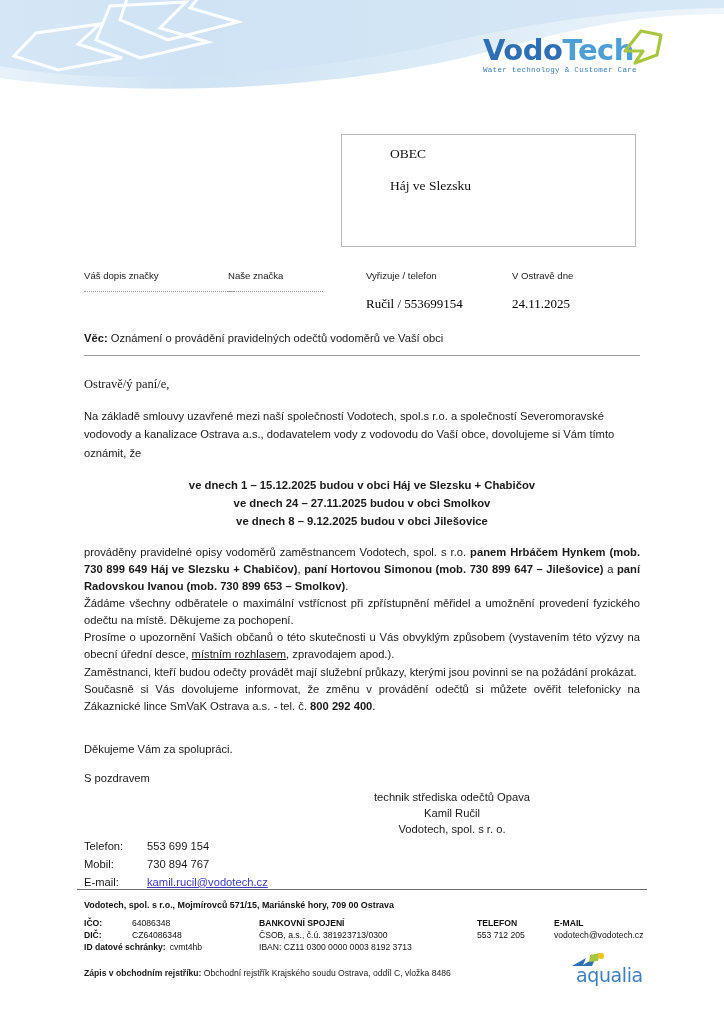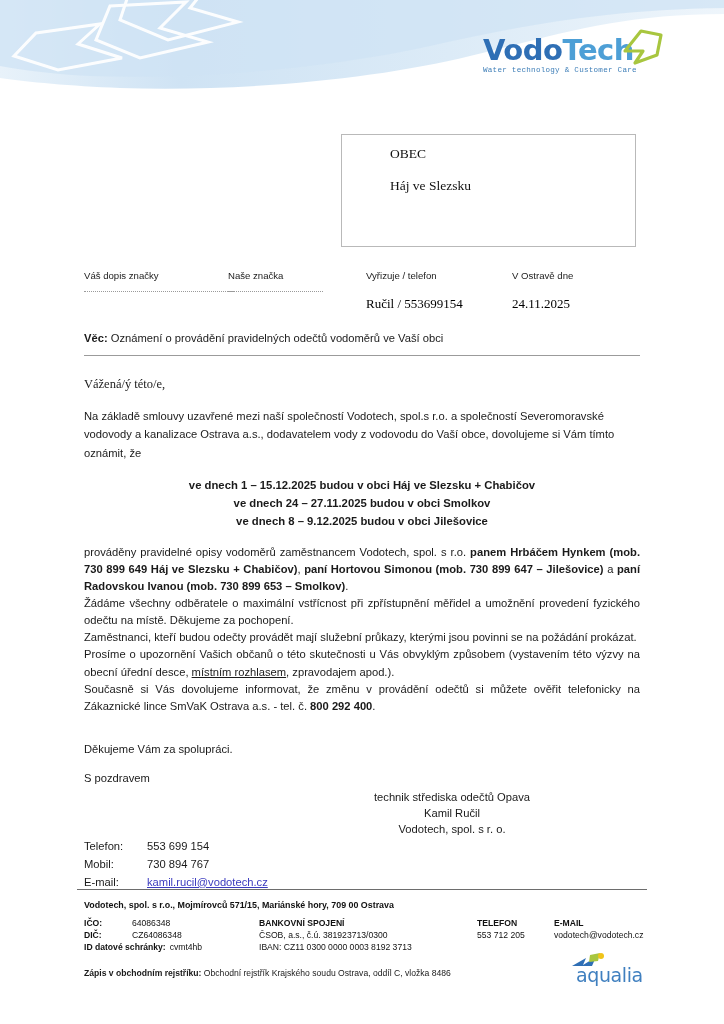--- a/index.html
+++ b/index.html
@@ -303,37 +303,37 @@
   <div class="ref-value" style="left:428px;">24.11.2025</div>
 </div>
 
 <div class="subject">
   <b>Věc:</b>
   <span>Oznámení o provádění pravidelných odečtů vodoměrů ve Vaší obci</span>
 </div>
 <div class="rule-top"></div>
 
 <div class="body-wrap">
-  <div class="salutation">Vážená/ý této/e,</div>
+  <div class="salutation">Ostravě/ý paní/e,</div>
 
   <div class="para intro-para">Na základě smlouvy uzavřené mezi naší společností Vodotech, spol.s r.o. a společností Severomoravské vodovody a kanalizace Ostrava a.s., dodavatelem vody z vodovodu do Vaší obce, dovolujeme si Vám tímto oznámit, že</div>
 
   <div class="dates-block">
     <div>ve dnech 1 – 15.12.2025 budou v obci Háj ve Slezsku + Chabičov</div>
     <div>ve dnech 24 – 27.11.2025 budou v obci Smolkov</div>
     <div>ve dnech 8 – 9.12.2025 budou v obci Jilešovice</div>
   </div>
 
   <div class="para para-just tight"><span>prováděny pravidelné opisy vodoměrů zaměstnancem Vodotech, spol. s r.o. </span><b>panem Hrbáčem Hynkem (mob. 730 899 649 Háj ve Slezsku + Chabičov)</b><span>, </span><b>paní Hortovou Simonou (mob. 730 899 647 – Jilešovice)</b><span> a </span><b>paní Radovskou Ivanou (mob. 730 899 653 – Smolkov)</b><span>.</span></div>
 
   <div class="para para-just tight">Žádáme všechny odběratele o maximální vstřícnost při zpřístupnění měřidel a umožnění provedení fyzického odečtu na místě. Děkujeme za pochopení.</div>
 
+  <div class="para para-just tight"><span>Prosíme o upozornění Vašich občanů o této skutečnosti  u Vás obvyklým způsobem (vystavením této výzvy na obecní úřední desce, </span><span class="u">místním rozhlasem</span><span>, zpravodajem apod.).</span></div>
+
   <div class="para para-just tight">Zaměstnanci, kteří budou odečty provádět mají služební průkazy, kterými jsou povinni se na požádání prokázat.</div>
-
-  <div class="para para-just tight"><span>Prosíme o upozornění Vašich občanů o této skutečnosti  u Vás obvyklým způsobem (vystavením této výzvy na obecní úřední desce, </span><span class="u">místním rozhlasem</span><span>, zpravodajem apod.).</span></div>
 
   <div class="para para-just tight"><span>Současně si Vás dovolujeme informovat, že změnu v provádění odečtů si můžete ověřit telefonicky na Zákaznické lince SmVaK Ostrava a.s. - tel. č. </span><b>800 292 400</b><span>.</span></div>
 </div>
 
 <div class="closing">
   <div>Děkujeme Vám za spolupráci.</div>
   <div style="height:11px"></div>
   <div>S pozdravem</div>
 </div>
 

